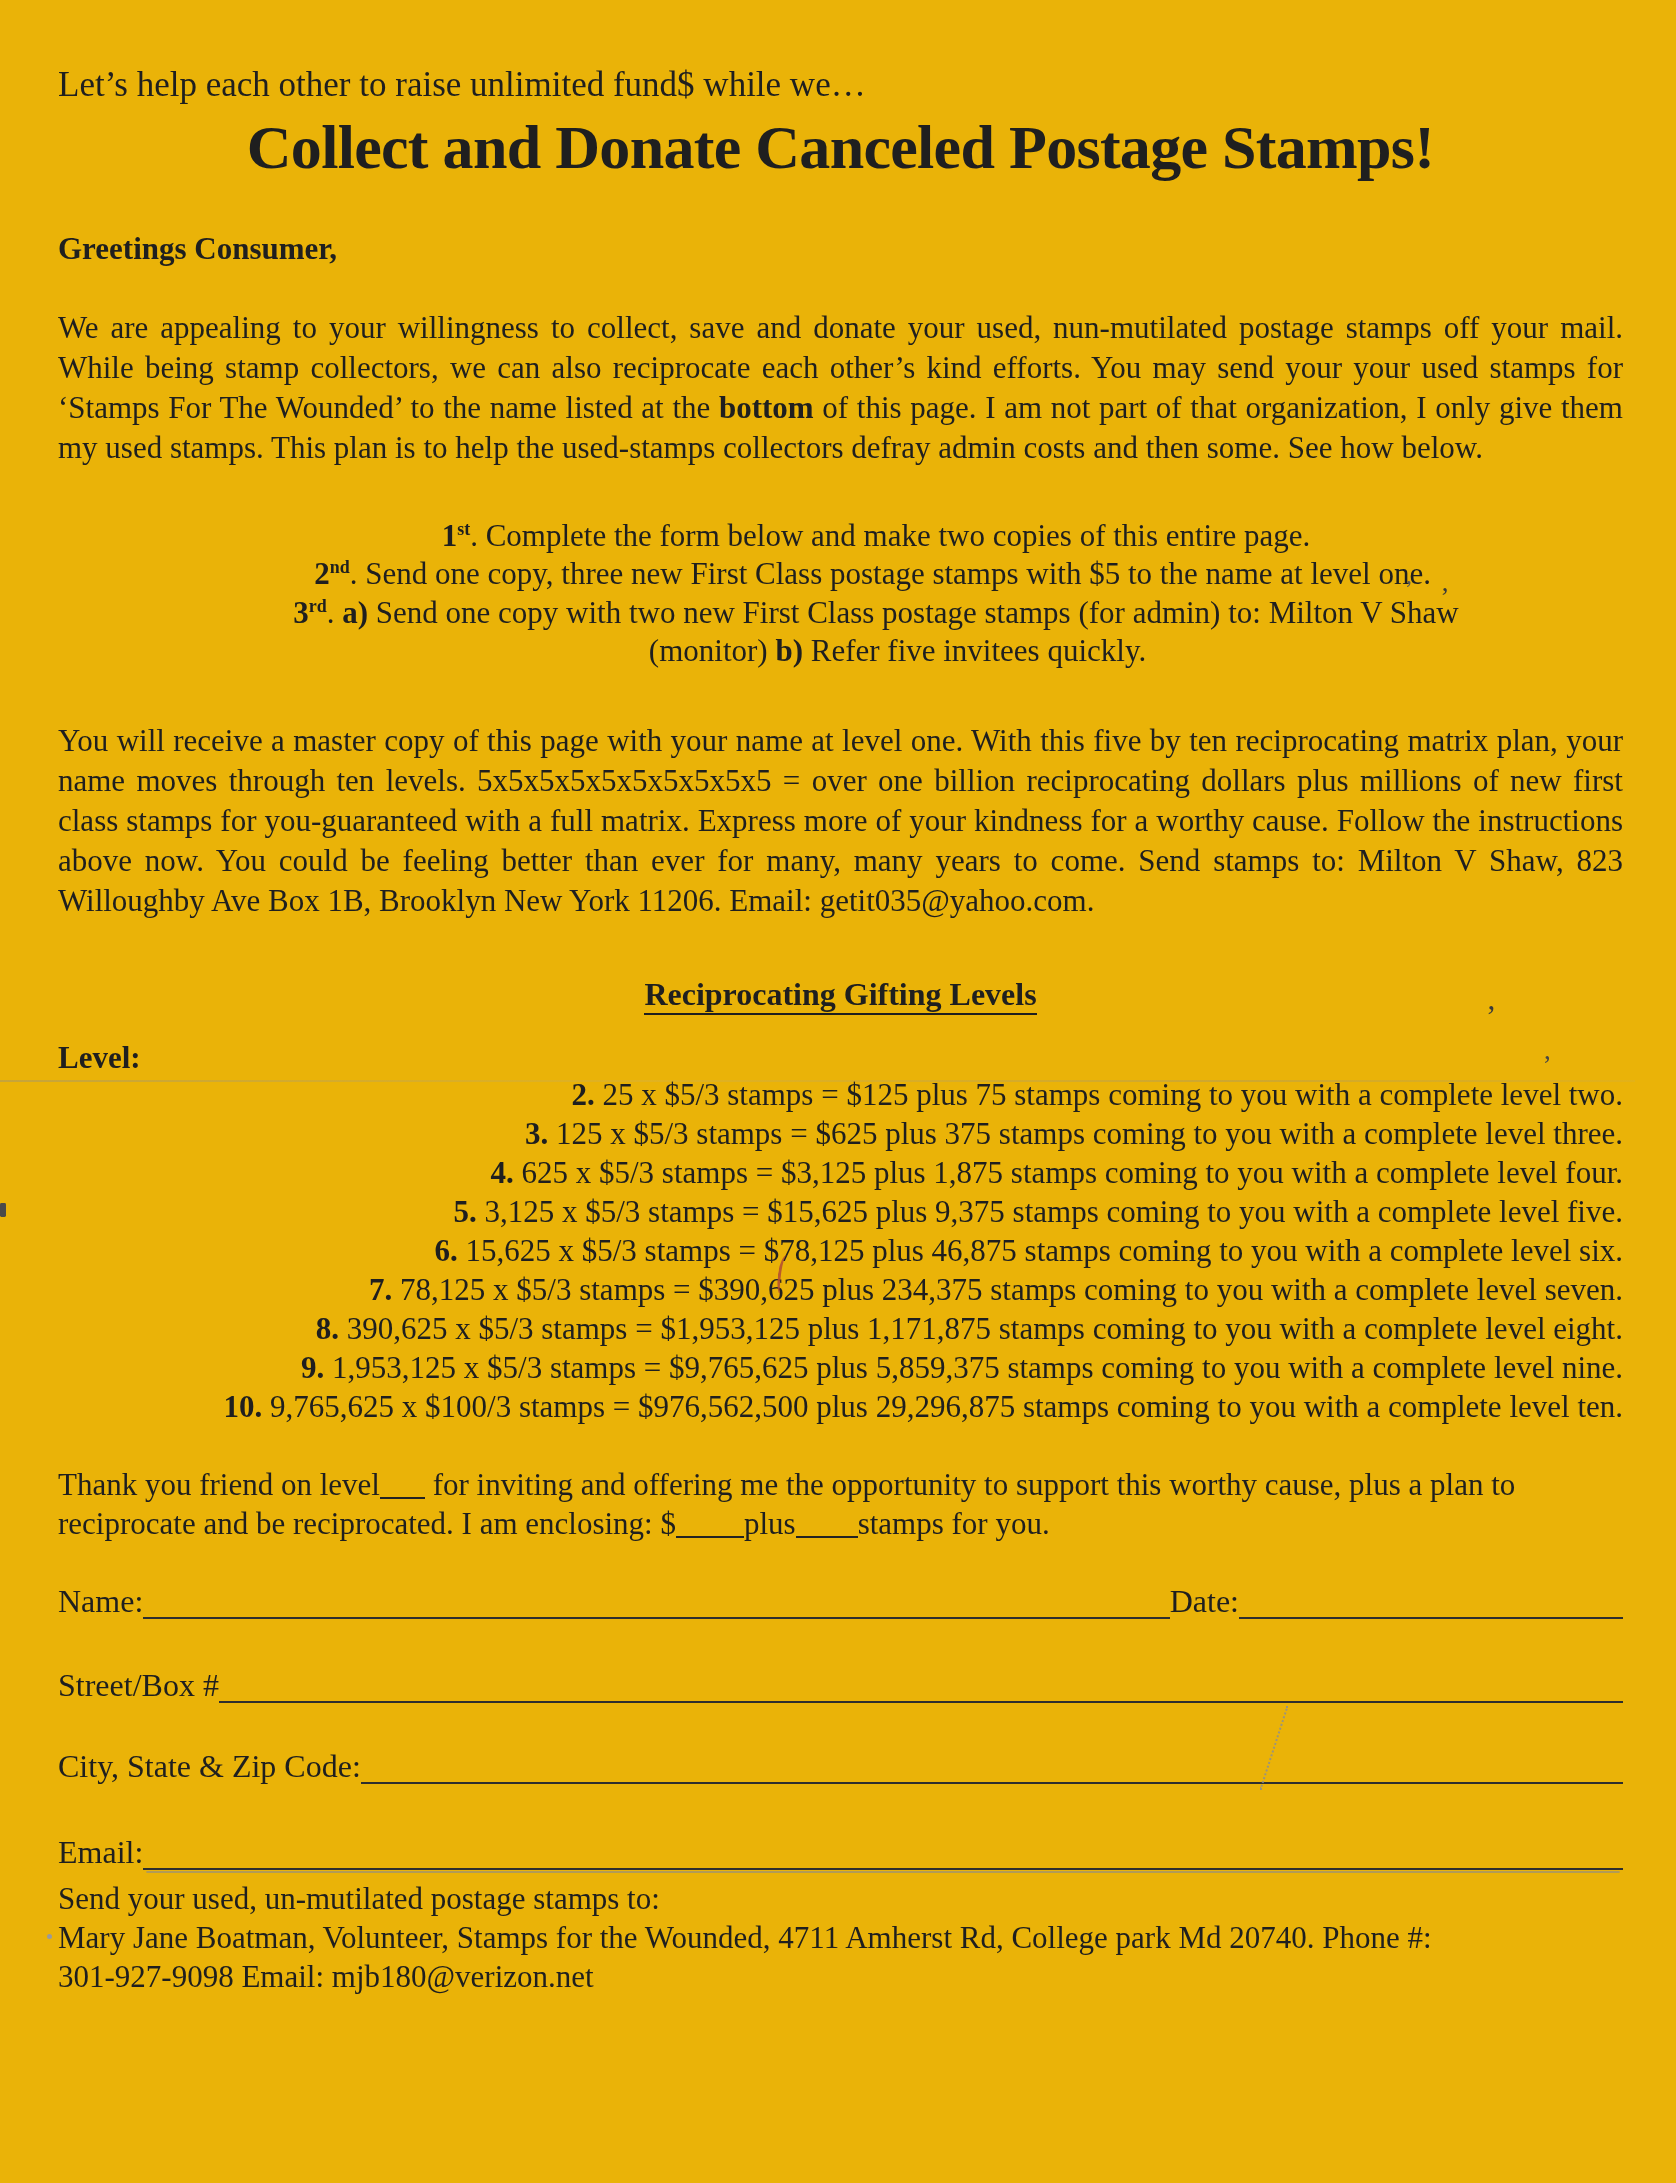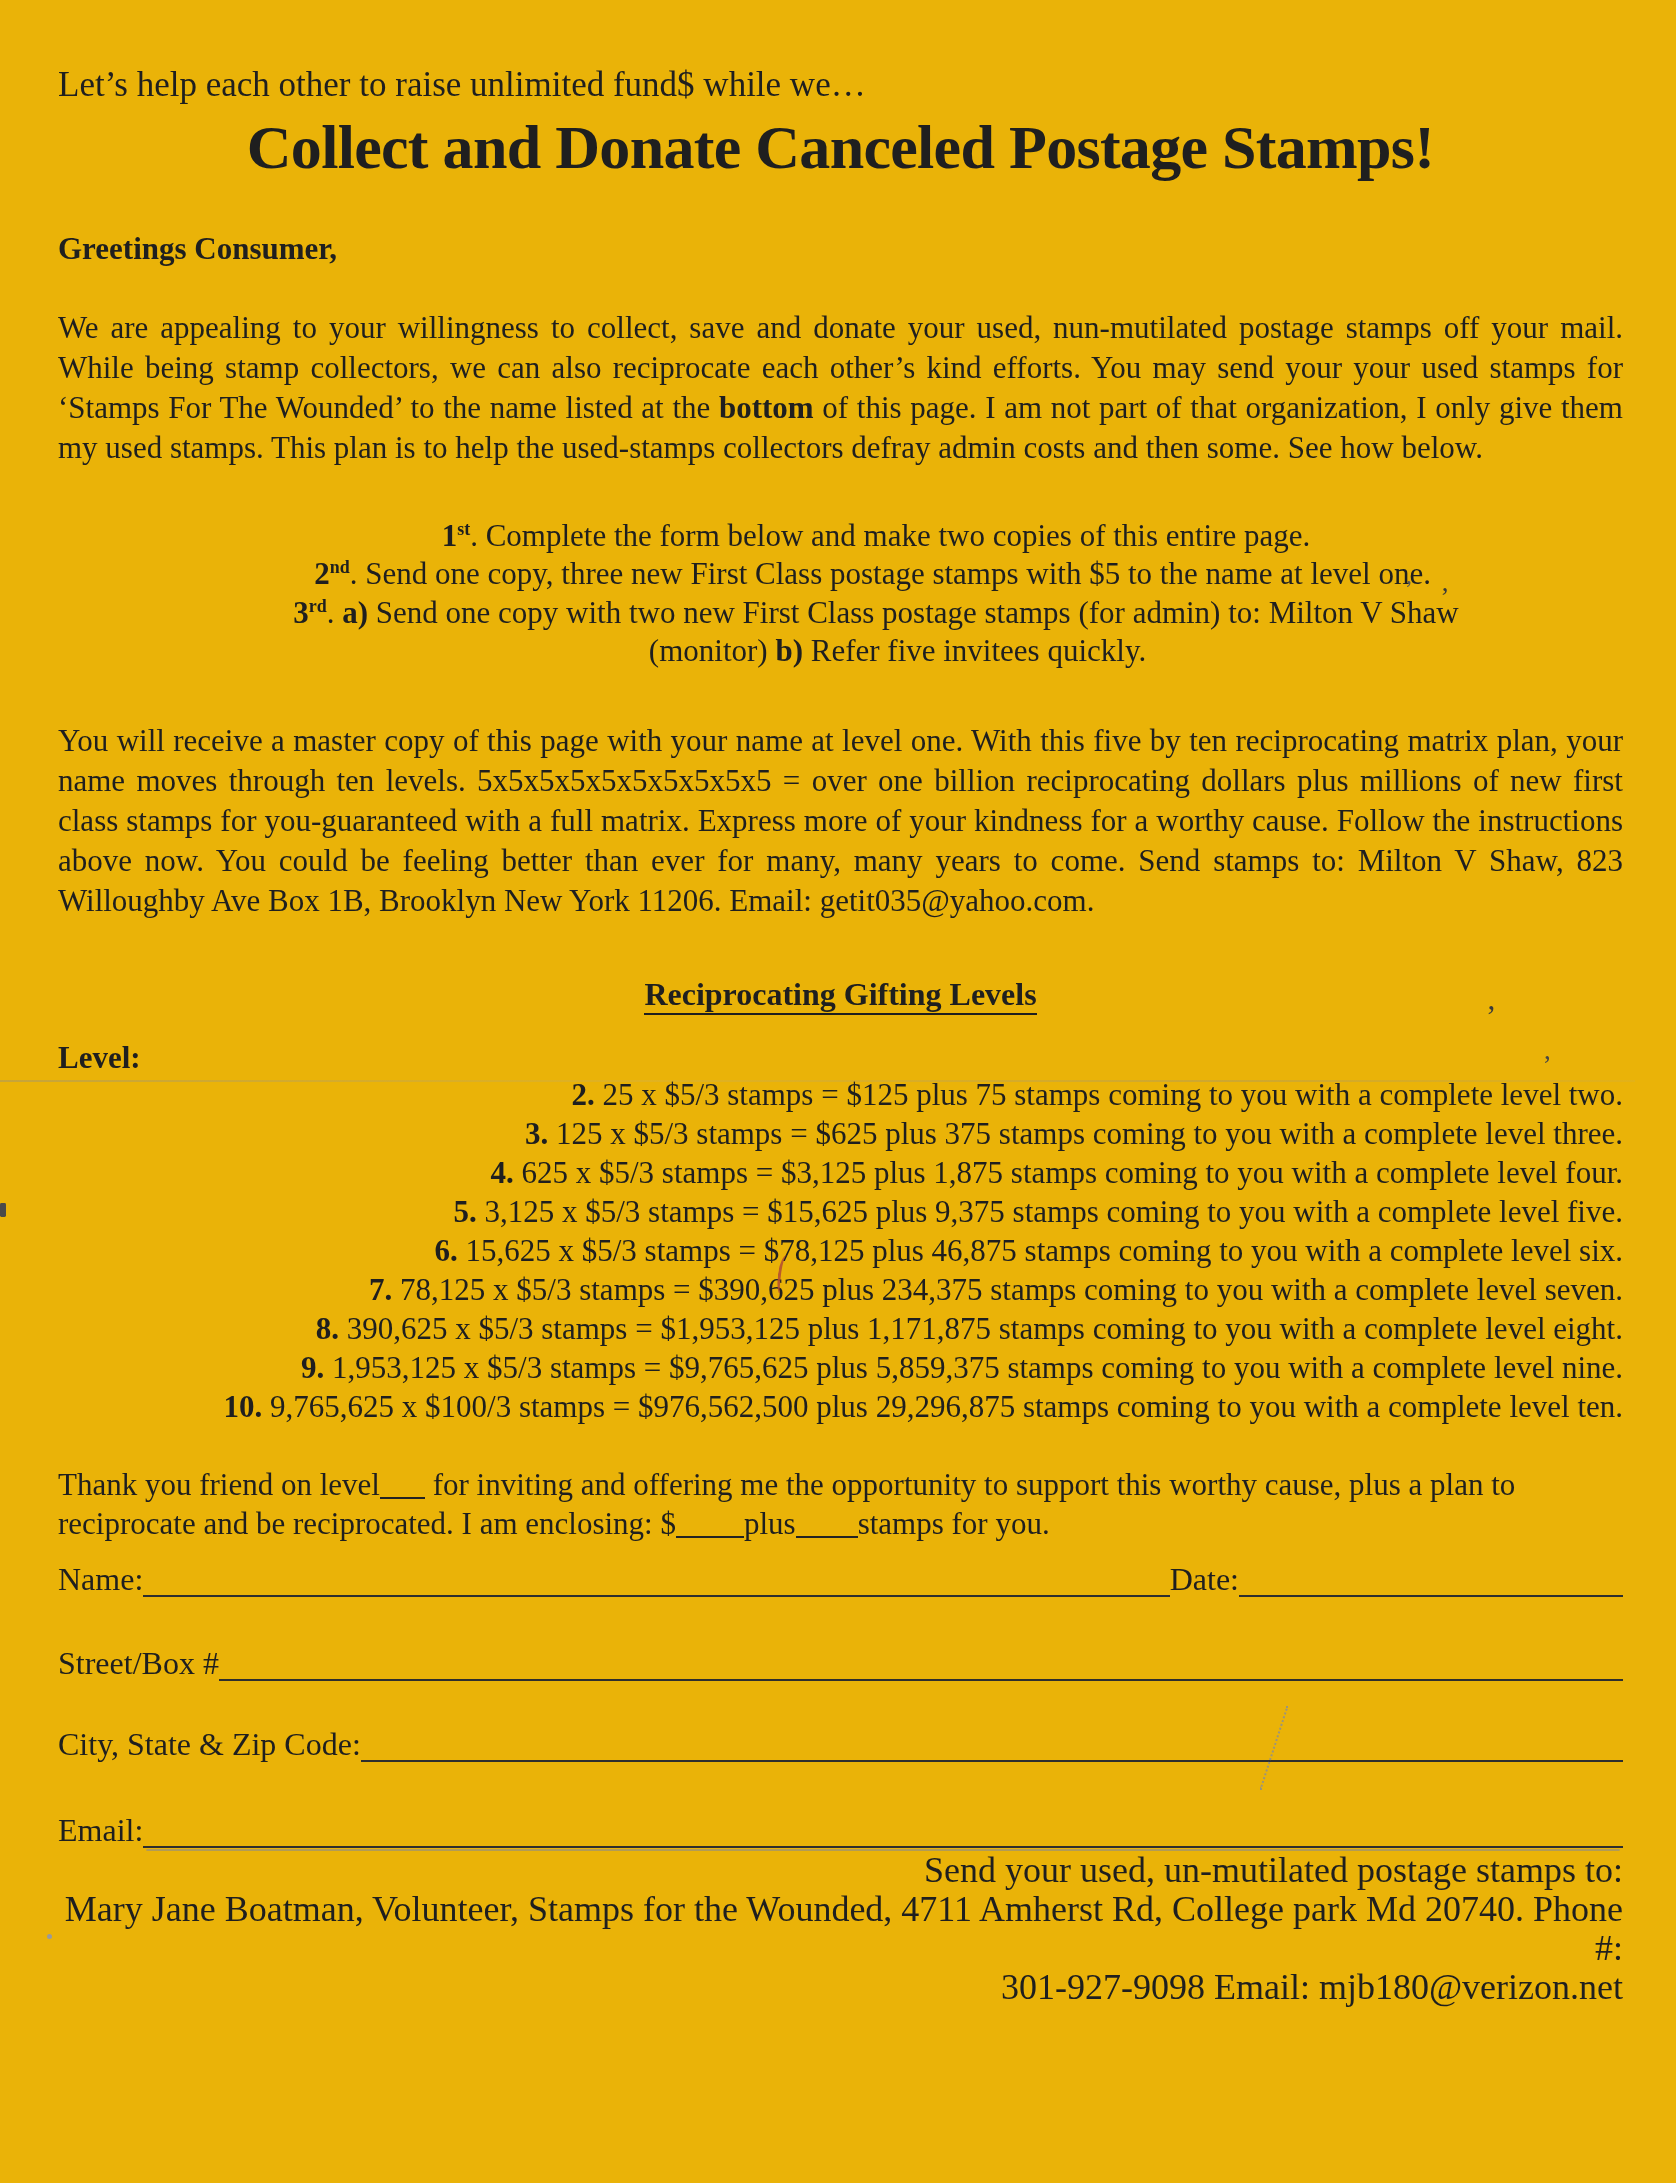--- a/index.html
+++ b/index.html
@@ -41,28 +41,28 @@
 
   .closing{margin-top:39px;font-size:31px;line-height:39px;}
   .blank{display:inline-block;border-bottom:2px solid #232323;height:8px;position:relative;top:4px;}
   .b-level{width:45px;}
   .b-amount{width:68px;}
   .b-stamps{width:62px;}
 
   .form-row{display:flex;align-items:flex-end;font-size:32px;line-height:35px;height:35px;}
   .flabel{white-space:nowrap;}
   .fill{flex:1 1 auto;border-bottom:2.7px solid #2e2e2e;height:5.4px;}
-  .name-row{margin-top:19px;}
+  .name-row{margin-top:41px;}
   .fill-date{flex:0 0 384px;}
   .street-row{margin-top:49px;}
   .city-row{margin-top:46px;}
   .email-row{margin-top:51px;}
   .email-row .fill{box-shadow:0 6px 0 -3.4px #8b8b8b;}
 
-  .footer{margin-top:3px;font-size:36px;line-height:39px;text-align:right;}
+  .footer{margin-top:9px;font-size:31px;line-height:39px;}
 
   
   .fold-line{position:absolute;left:0;top:1080px;width:1635px;height:2px;
     background:linear-gradient(90deg,rgba(140,140,140,.38),rgba(175,175,175,.14) 40%,rgba(140,140,140,.30) 75%,rgba(165,165,165,.10));}
   .tick-mark{position:absolute;left:1486px;top:999px;font-size:31px;color:#3a3a3a;}
   .comma-mark{position:absolute;left:1544px;top:1035px;font-size:27px;color:#474747;}
   .tick-mark2{position:absolute;left:1405px;top:576px;font-size:23px;color:#555;}
   .pen-mark{position:absolute;left:778px;top:1255px;width:8px;height:39px;
     border-left:3.4px solid rgba(178,74,50,.85);border-radius:60% 40%/50%;transform:rotate(7deg);}
   .scribble{position:absolute;left:1273px;top:1704px;width:2px;height:88px;

